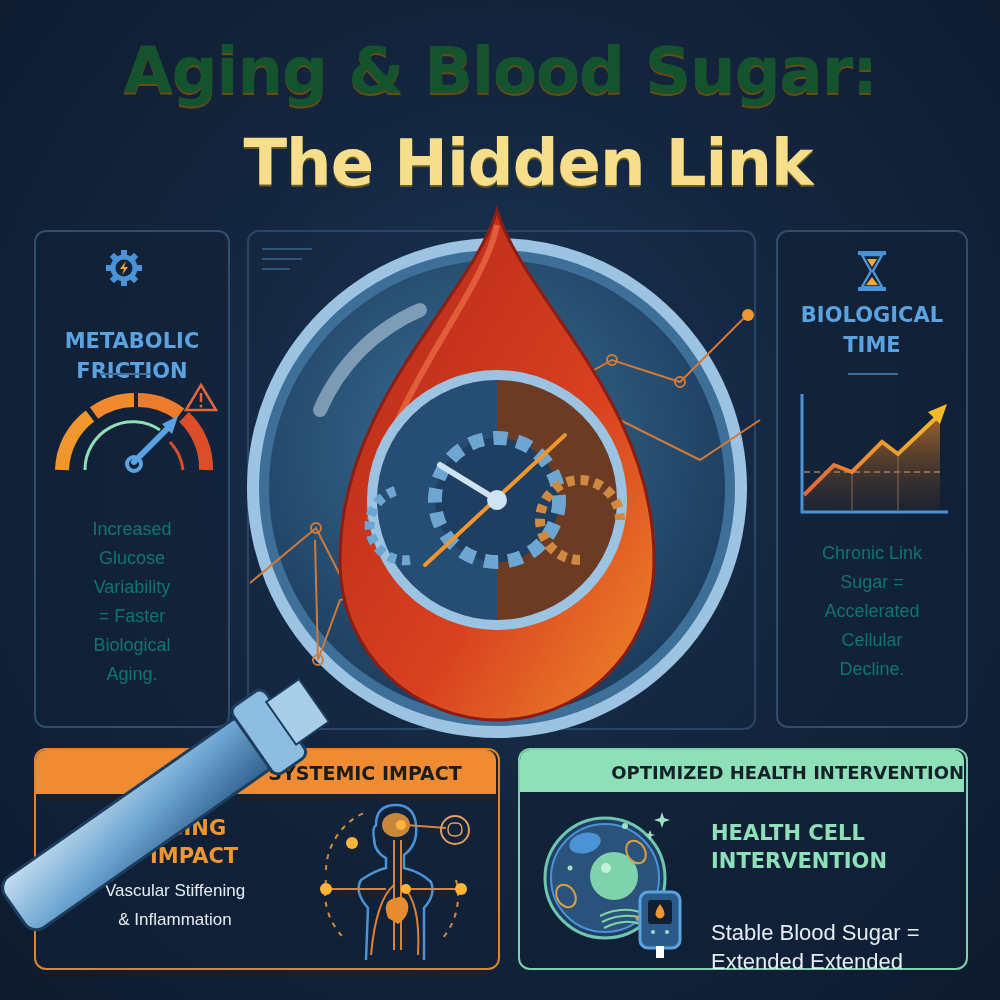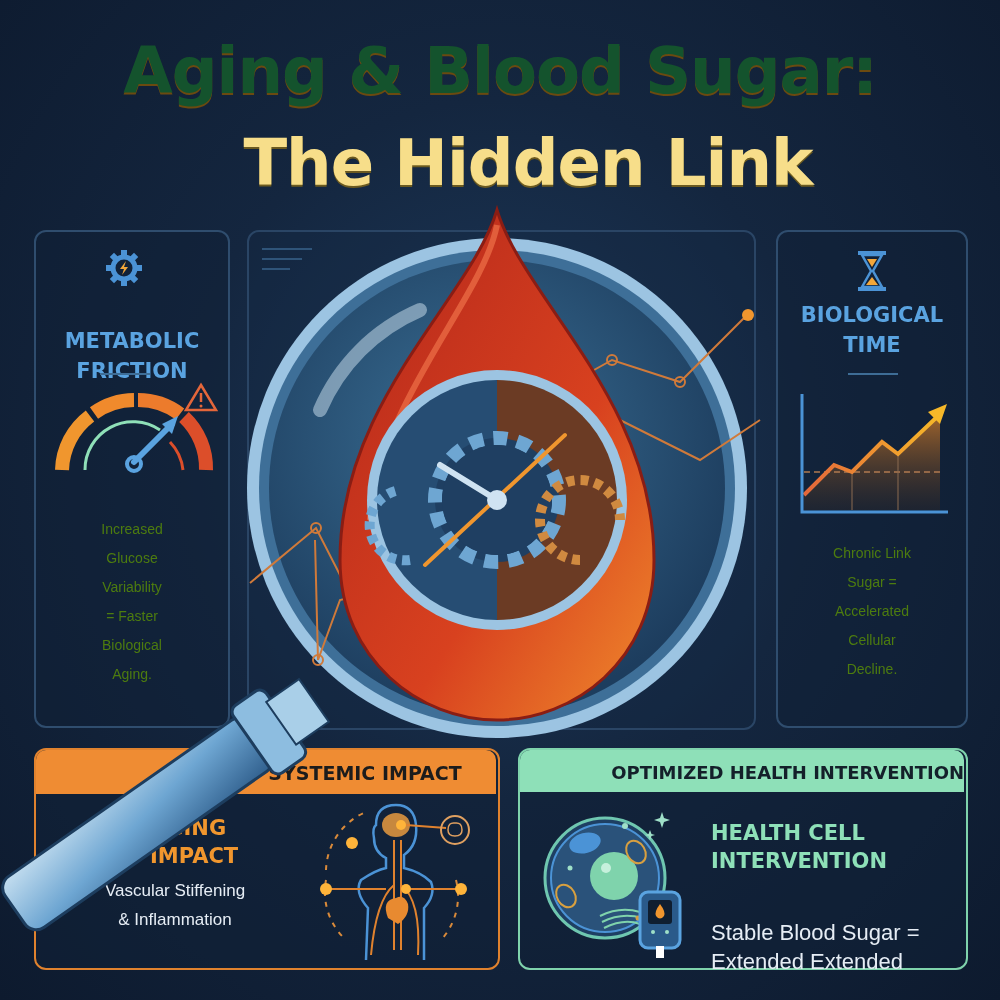--- a/index.html
+++ b/index.html
@@ -6,21 +6,21 @@
   body{width:1000px;height:1000px;overflow:hidden;position:relative;
     background:radial-gradient(ellipse at 50% 45%,#1d3a5c 0%,#14263f 45%,#0d1a2e 100%);
     font-family:"Liberation Sans",sans-serif;}
   .title{position:absolute;left:0;width:1000px;text-align:center;font-weight:bold;
     font-family:"DejaVu Sans",sans-serif;letter-spacing:-1px;}
   .t1{top:34px;font-size:64px;color:#14532d;text-shadow:0 2px 0 #6b4a10;}
   .t2{top:126px;font-size:64px;color:#f7de8a;text-shadow:0 2px 0 #6b5a20;margin-left:28px;}
   .panel{position:absolute;border:2px solid #2f4d6e;border-radius:12px;background:rgba(16,32,54,0.55);}
   .side-title{position:absolute;width:100%;text-align:center;color:#5aa3e0;font-weight:bold;
     font-family:"DejaVu Sans",sans-serif;font-size:21px;line-height:30px;}
-  .body-text{position:absolute;width:100%;text-align:center;color:#4d7c0f;font-size:14px;line-height:29px;}
+  .body-text{position:absolute;width:100%;text-align:center;color:#0f766e;font-size:18px;line-height:29px;}
   .divider{position:absolute;height:2px;background:#3e6d96;}
   .banner{position:absolute;font-weight:bold;font-family:"DejaVu Sans",sans-serif;}
   svg{position:absolute;overflow:visible;}
 </style>
 </head>
 <body>
 
 <div class="title t1">Aging &amp; Blood Sugar:</div>
 <div class="title t2">The Hidden Link</div>
 

